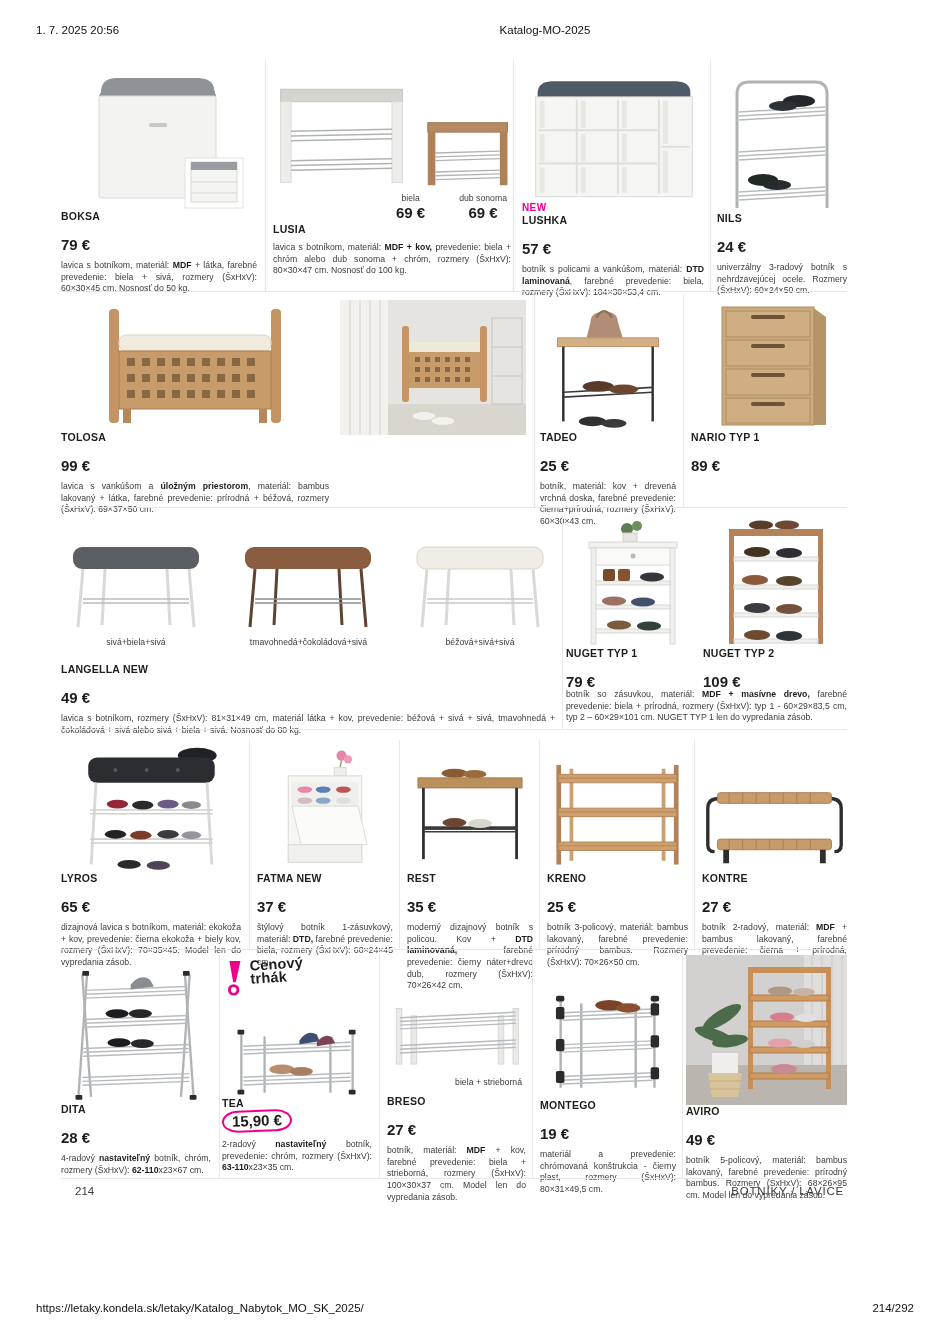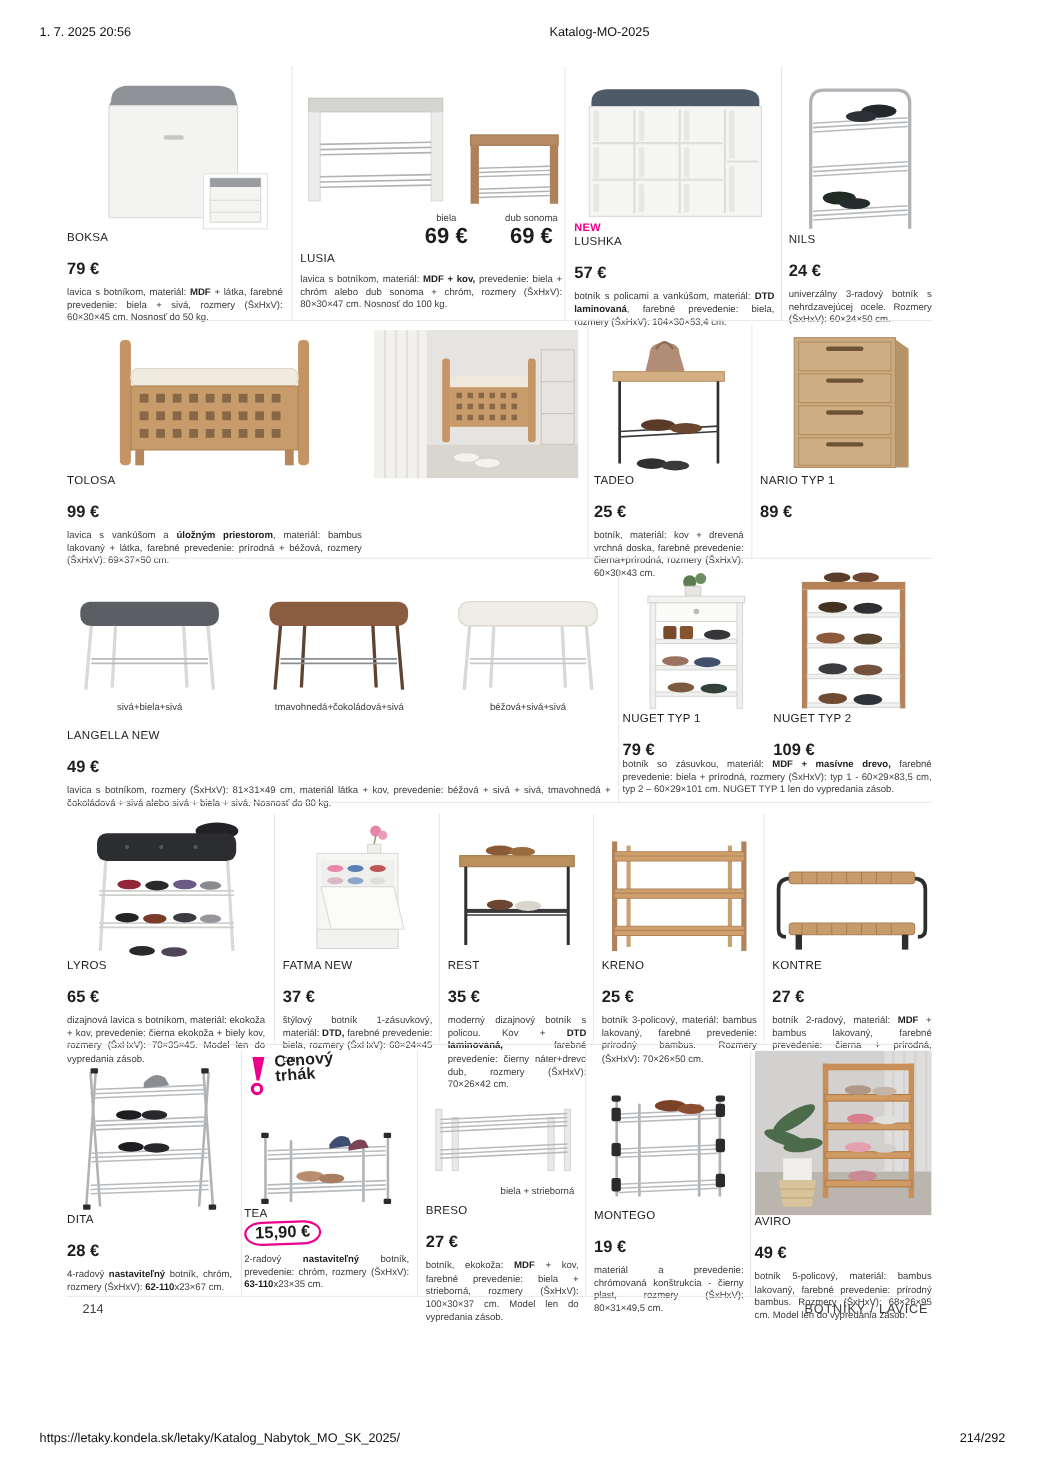--- a/index.html
+++ b/index.html
@@ -4,31 +4,31 @@
 <style>
   *{margin:0;padding:0;box-sizing:border-box}
   html,body{background:#fff}
   body{font-family:"Liberation Sans","DejaVu Sans",sans-serif;color:#1d1d1b}
   .page{position:relative;width:950px;height:1344px;background:#fff;overflow:hidden}
   .print-head-time{position:absolute;top:24px;left:36px;font-size:11.5px;color:#111}
   .print-head-title{position:absolute;top:24px;left:50%;transform:translateX(-50%) translateX(70px);font-size:11.5px;color:#111}
   .row{position:absolute;left:61px;width:786px}
   .cell{position:absolute;top:0}
   .imgbox{display:flex;align-items:flex-end;justify-content:center;gap:8px;overflow:hidden}
-  .pname{font-size:10.5px;font-weight:normal;letter-spacing:.25px;color:#1d1d1b}
+  .pname{font-size:10.5px;font-weight:bold;letter-spacing:.25px;color:#1d1d1b}
   .pprice{font-size:15px;font-weight:bold;color:#1d1d1b;margin-top:14px}
   .pdesc{font-size:8.7px;line-height:1.34;color:#3c3c3a;text-align:justify;margin-top:7px}
   .pdesc b{color:#1d1d1b}
   .hdiv{position:absolute;left:61px;width:786px;height:1px;background:#e8e8e6}
   .vdiv{position:absolute;top:0;width:1px;height:100%;background:#e8e8e6}
   .new-badge{color:var(--accent,#ec008c);font-weight:bold;font-size:10px;letter-spacing:.4px;margin-bottom:1px}
   .variant-prices{display:flex;justify-content:flex-end;gap:34px;margin:3px 4px 2px 0}
   .vp{text-align:center}
   .variant-label{font-size:8.7px;color:#3c3c3a}
-  .vp-price{font-size:20px;font-weight:bold;margin-top:1px}
+  .vp-price{font-size:15px;font-weight:bold;margin-top:1px}
   .limg{position:absolute;top:14px;height:102px;display:flex;align-items:flex-end;justify-content:center}
   .limg-label{position:absolute;top:120px;font-size:8.7px;color:#3c3c3a;text-align:center}
   .nuget-desc{position:absolute;left:505px;top:172px;width:281px}
   .nuget-desc .pdesc{margin-top:0}
   .page-num{position:absolute;left:75px;top:1185px;font-size:11.5px;color:#3c3c3a}
   .section-title{position:absolute;right:106px;top:1185px;font-size:11.5px;letter-spacing:.8px;color:#3c3c3a}
   .print-foot-url{position:absolute;left:36px;top:1302px;font-size:11.5px;color:#111}
   .print-foot-page{position:absolute;right:36px;top:1302px;font-size:11.5px;color:#111}
   .trhak{display:flex;align-items:flex-start;gap:7px;height:46px;padding:3px 0 0 4px}
   .trhak-text{font-weight:800;font-size:14.5px;line-height:.92;transform:rotate(-4deg);letter-spacing:.2px;color:#1d1d1b}
@@ -695,21 +695,21 @@
               <line x1="14" y1="48" x2="139" y2="42"></line>
             <line x1="14" y1="66" x2="139" y2="60"></line>
               <line x1="14" y1="70" x2="139" y2="64"></line>
               <line x1="14" y1="74" x2="139" y2="68"></line>
           </g>
         </svg>
       </div>
       <div class="limg-label" style="position:static;margin-top:4px;text-align:right;padding-right:4px">biela + strieborná</div>
       <div class="pname" style="margin-top:8px">BRESO</div>
       <div class="pprice">27 €</div>
-      <div class="pdesc"><span>botník, ekokoža: </span><b>MDF</b><span> + kov, farebné prevedenie: biela + strieborná, rozmery (ŠxHxV): 100×30×37 cm. Model len do vypredania zásob.</span></div>
+      <div class="pdesc"><span>botník, materiál: </span><b>MDF</b><span> + kov, farebné prevedenie: biela + strieborná, rozmery (ŠxHxV): 100×30×37 cm. Model len do vypredania zásob.</span></div>
     </div>
 
     <div class="cell" style="left:479px;width:136px">
       <div class="imgbox" style="height:144px">
         <svg width="136" height="120" viewBox="0 0 145 120">
           <g stroke="#b0b3b6" stroke-width="2.6">
               <line x1="22" y1="112" x2="22" y2="18"></line>
               <line x1="122" y1="112" x2="122" y2="18"></line>
               <line x1="44" y1="112" x2="44" y2="22"></line>
               <line x1="102" y1="112" x2="102" y2="22"></line>

